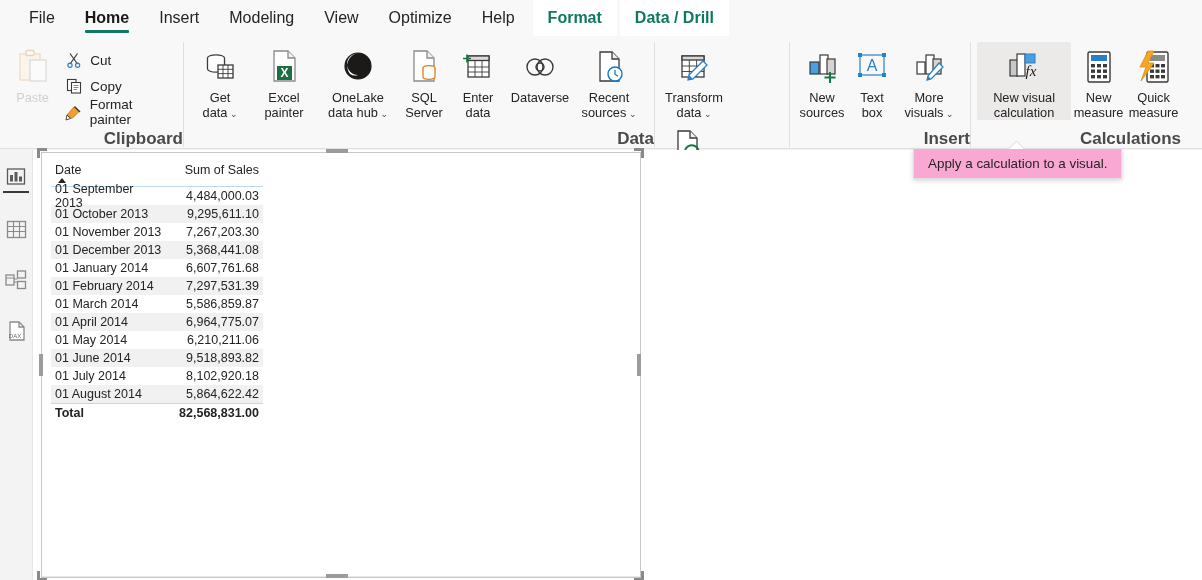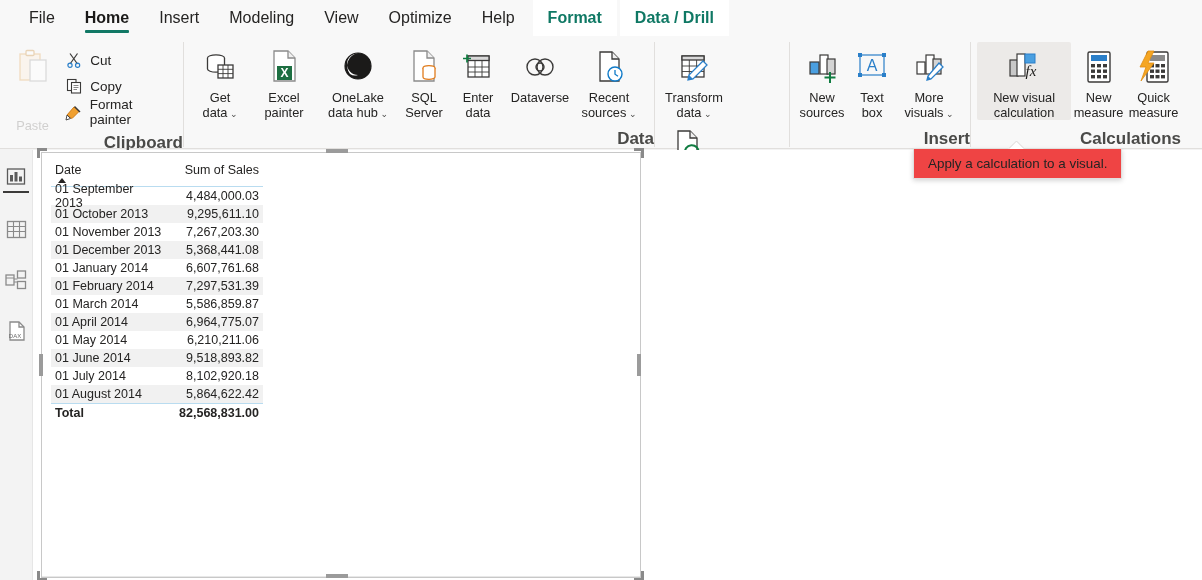--- a/index.html
+++ b/index.html
@@ -119,21 +119,21 @@
   }
   .tbl .row { display: flex; height: 18px; align-items: center; }
   .tbl .row.alt { background: #f1f1f1; }
   .tbl .totalrow {
     display: flex; height: 19px; align-items: center; font-weight: bold;
     border-top: 1px solid #b9dcf0;
   }
 
   .tooltip {
     position: absolute; z-index: 40;
-    background: #ef4444; border: 1px solid #e1dfdd;
+    background: #f9a8d4; border: 1px solid #e1dfdd;
     box-shadow: 0 1.6px 5px rgba(0,0,0,.18);
     font-size: 13.4px; color: #252423;
     padding: 7px 14px;
     white-space: nowrap;
     text-align: center;
   }
   .tooltip .arrow {
     position: absolute; top: -8px; left: 94px;
     width: 16px; height: 8px; overflow: hidden;
   }
@@ -177,21 +177,21 @@
     <div class="tab contextual">
         <span>Data / Drill</span>
       </div>
   </div>
 
   <div class="ribbon">
     <div class="groups">
 
       <div class="group" style="width:183px;">
         <div class="group-items" style="padding-left:5px;">
-          <div class="bigbtn disabled" style="width:56px;gap:28px;">
+          <div class="bigbtn disabled" style="width:56px;">
             <div class="ico">
               <svg width="34" height="36" viewBox="0 0 34 36">
                 <rect x="4" y="5" width="20" height="26" fill="#fdf0e0" stroke="#e8b87a" stroke-width="1.3"></rect>
                 <rect x="10" y="1.5" width="8" height="5" rx="1" fill="#fff" stroke="#d8a868" stroke-width="1.3"></rect>
                 <rect x="14" y="11" width="16" height="21" fill="#ffffff" stroke="#b8b8b8" stroke-width="1.3"></rect>
               </svg>
             </div>
             <div class="lbl"><span>Paste</span></div>
           </div>
           <div class="smallcol">

